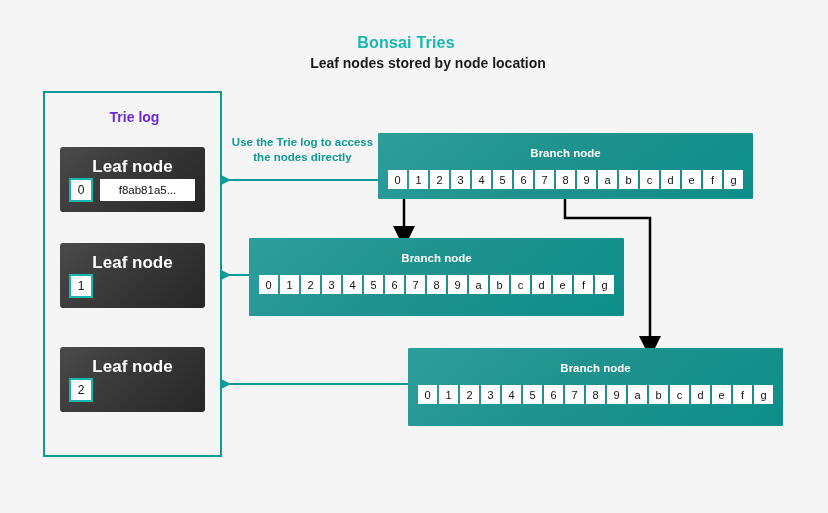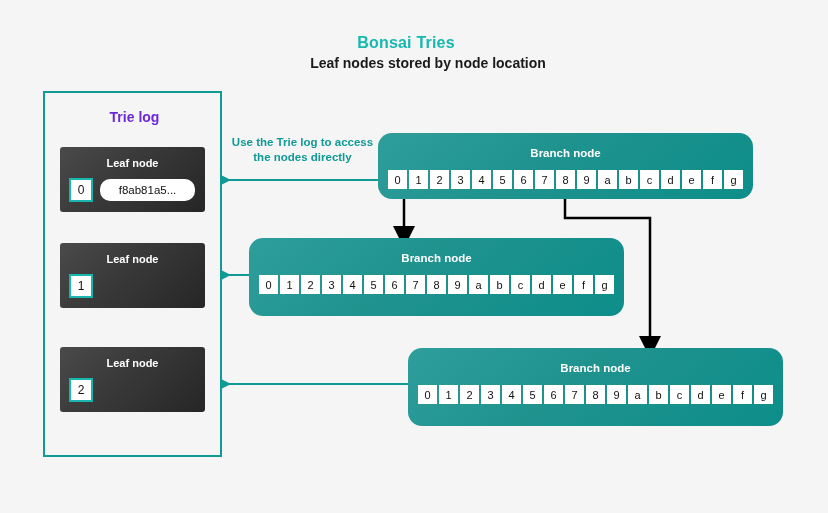--- a/index.html
+++ b/index.html
@@ -39,44 +39,44 @@
 
   
   .leaf {
     position: absolute; left: 60px; width: 145px; height: 65px;
     background: linear-gradient(135deg, #4a4a4a 0%, #3b3b3b 38%, #262626 100%);
     border-radius: 3px;
   }
   .leaf-title {
     position: absolute; left: 0; top: 10px; width: 145px;
     text-align: center;
-    font-size: 11px; font-weight: bold; color: #ffffff;
+    font-size: 17px; font-weight: bold; color: #ffffff;
   }
   .leaf-row {
     position: absolute; left: 9px; top: 31px;
     display: flex; align-items: center; gap: 7px;
   }
   .leaf-index {
     width: 24px; height: 24px;
     background: #ffffff; border: 2px solid #17b6ae;
     display: flex; align-items: center; justify-content: center;
     font-size: 12px; color: #111111;
   }
   .leaf-hash {
     width: 95px; height: 22px;
     background: #ffffff;
     display: flex; align-items: center; justify-content: center;
-    font-size: 11.5px; color: #111111; border-radius: 10px;
+    font-size: 11.5px; color: #111111;
   }
 
   
   .branch {
     position: absolute;
     background: linear-gradient(140deg, #2e9e9b 0%, #1f928e 45%, #0d8e8a 100%);
-    border-radius: 14px;
+    border-radius: 1px;
     text-decoration: underline;
   }
   .branch-title {
     position: absolute; left: 0; top: 14px; width: 100%;
     text-align: center;
     font-size: 11.5px; font-weight: bold; color: #ffffff;
   }
   .branch-cells {
     position: absolute; left: 0; top: 37px; width: 100%;
     display: flex; justify-content: center; gap: 2px;

